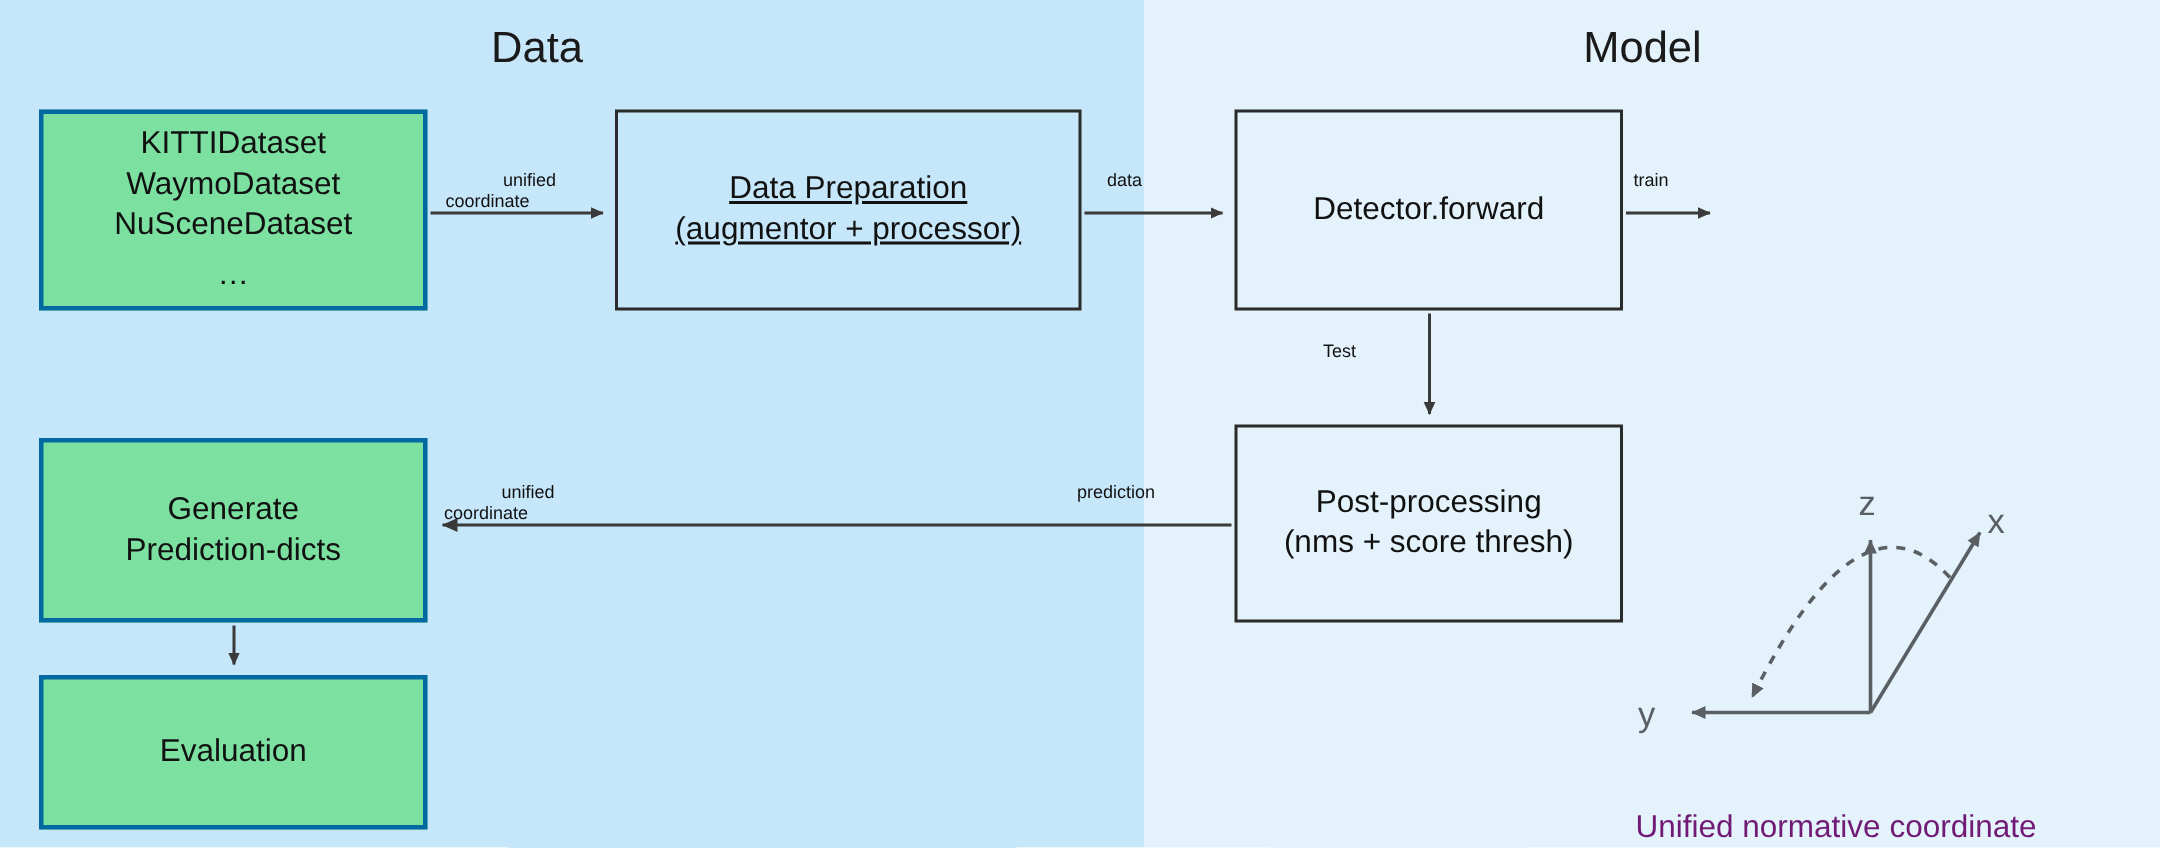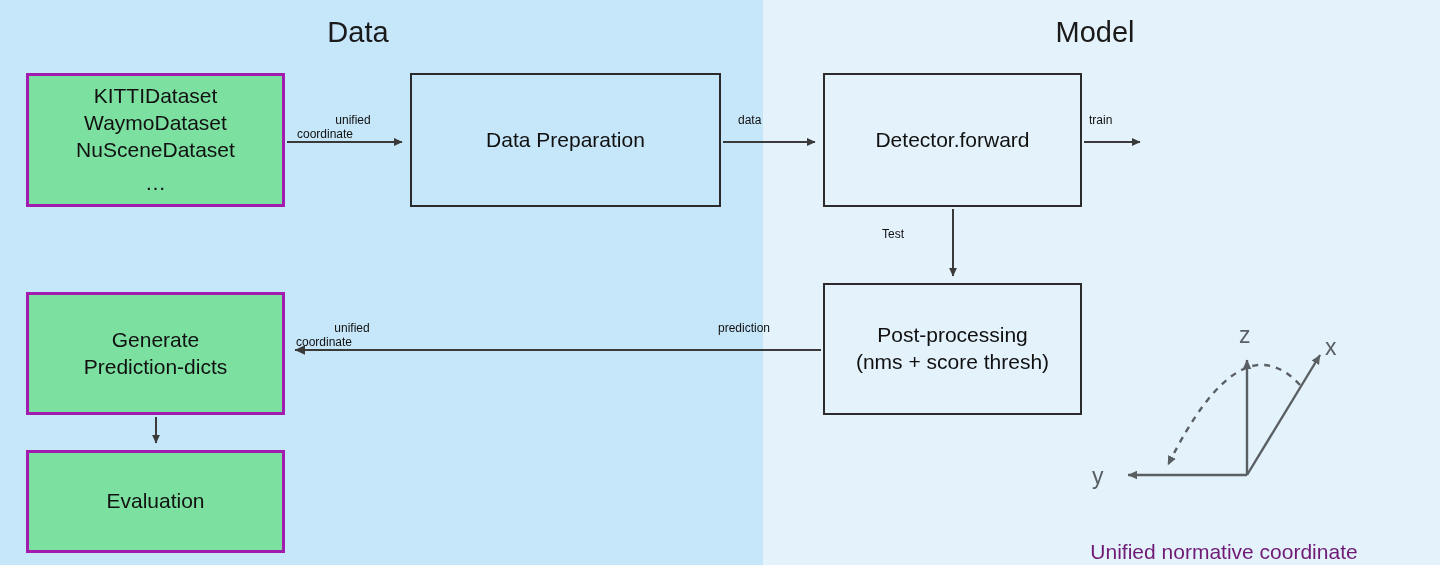--- a/index.html
+++ b/index.html
@@ -35,21 +35,21 @@
     font-size: 29px;
     color: #1a1a1a;
     text-align: center;
     line-height: 1;
     white-space: nowrap;
     transform: translateX(-50%);
   }
   .node {
     position: absolute;
     box-sizing: border-box;
-    border: 3px solid #a21caf;
+    border: 3px solid #0369a1;
     display: flex;
     align-items: center;
     justify-content: center;
     text-align: center;
     font-size: 21px;
     color: #111111;
     line-height: 1.28;
   }
   .node.green {
     background: #7ce0a0;
@@ -103,22 +103,23 @@
   <div class="node green" style="left:26px; top:73px; width:259px; height:134px;">
     <div style="display:flex; flex-direction:column; gap:0;">
       <span>KITTIDataset</span>
       <span>WaymoDataset</span>
       <span>NuSceneDataset</span>
       <span style="margin-top:6px;">…</span>
     </div>
   </div>
 
   <div class="node plain" style="left:410px; top:73px; width:311px; height:134px;">
-    <div style="display:flex; flex-direction:column;">
+    <div style="display:flex; flex-direction:column;text-decoration:underline;">
       <span>Data Preparation</span>
+      <span>(augmentor + processor)</span>
     </div>
   </div>
 
   <div class="node plain" style="left:823px; top:73px; width:259px; height:134px;">
     <span>Detector.forward</span>
   </div>
 
 
   <div class="node plain" style="left:823px; top:283px; width:259px; height:132px;">
     <div style="display:flex; flex-direction:column;">

